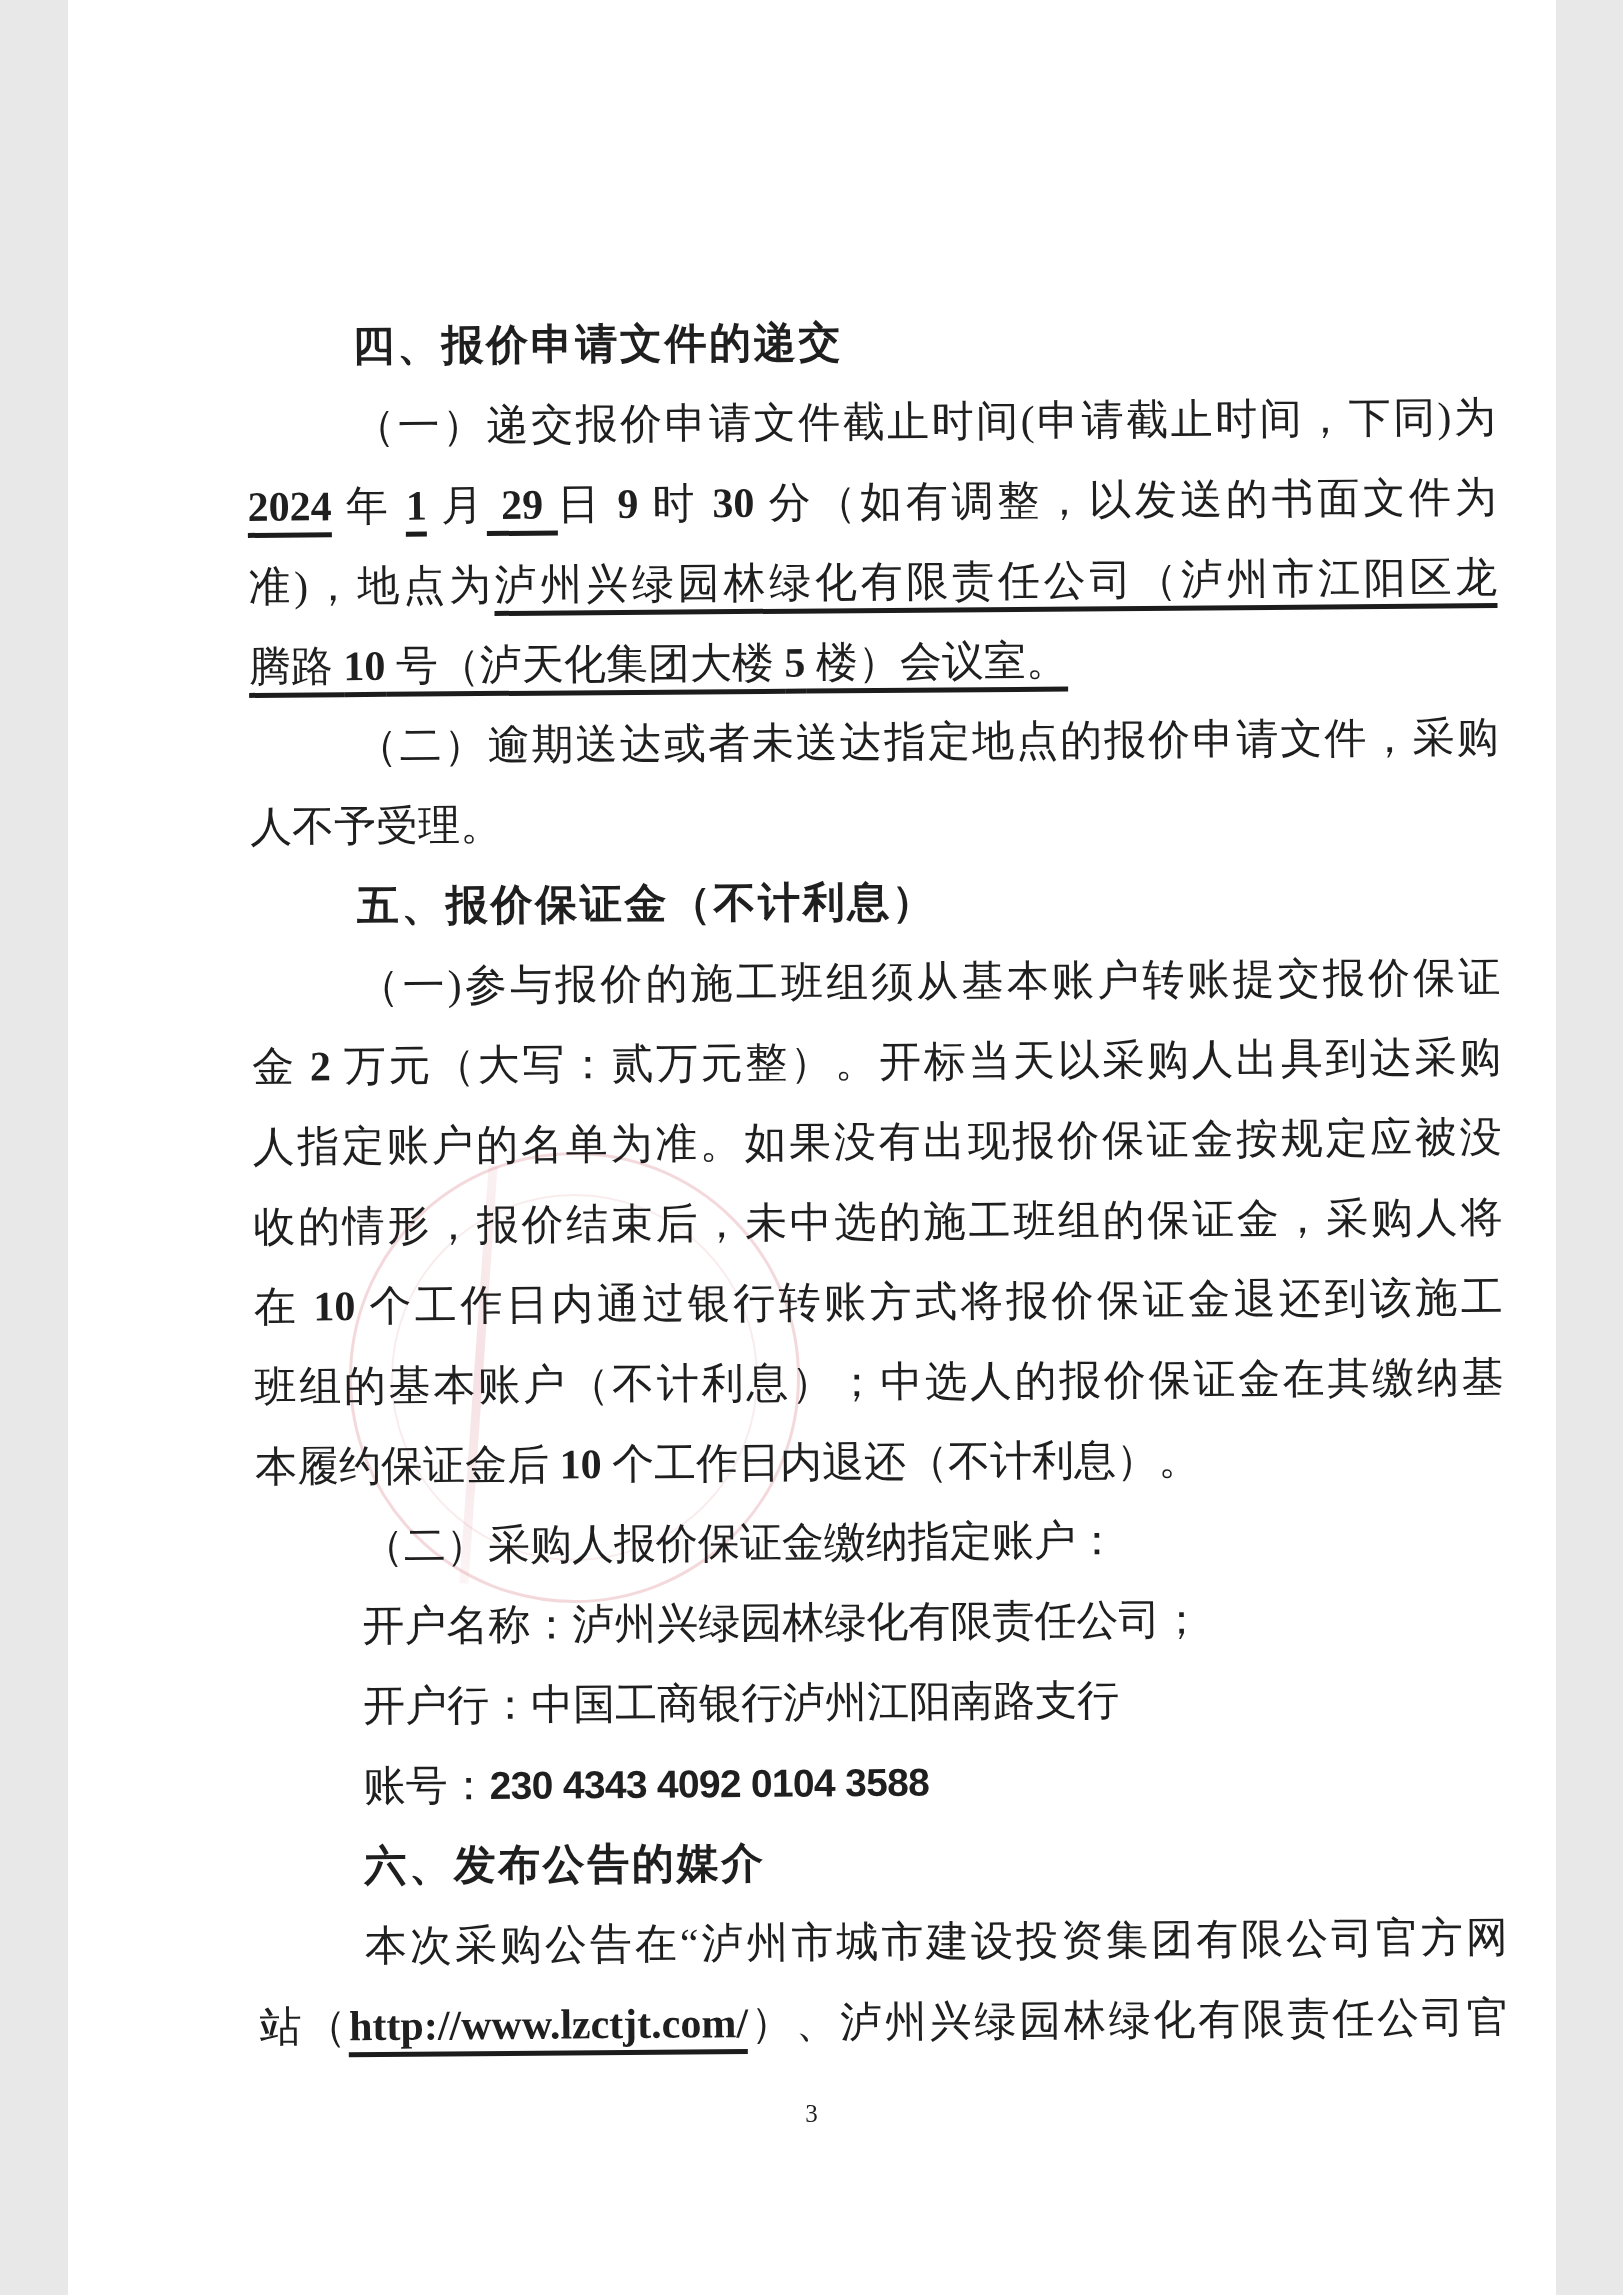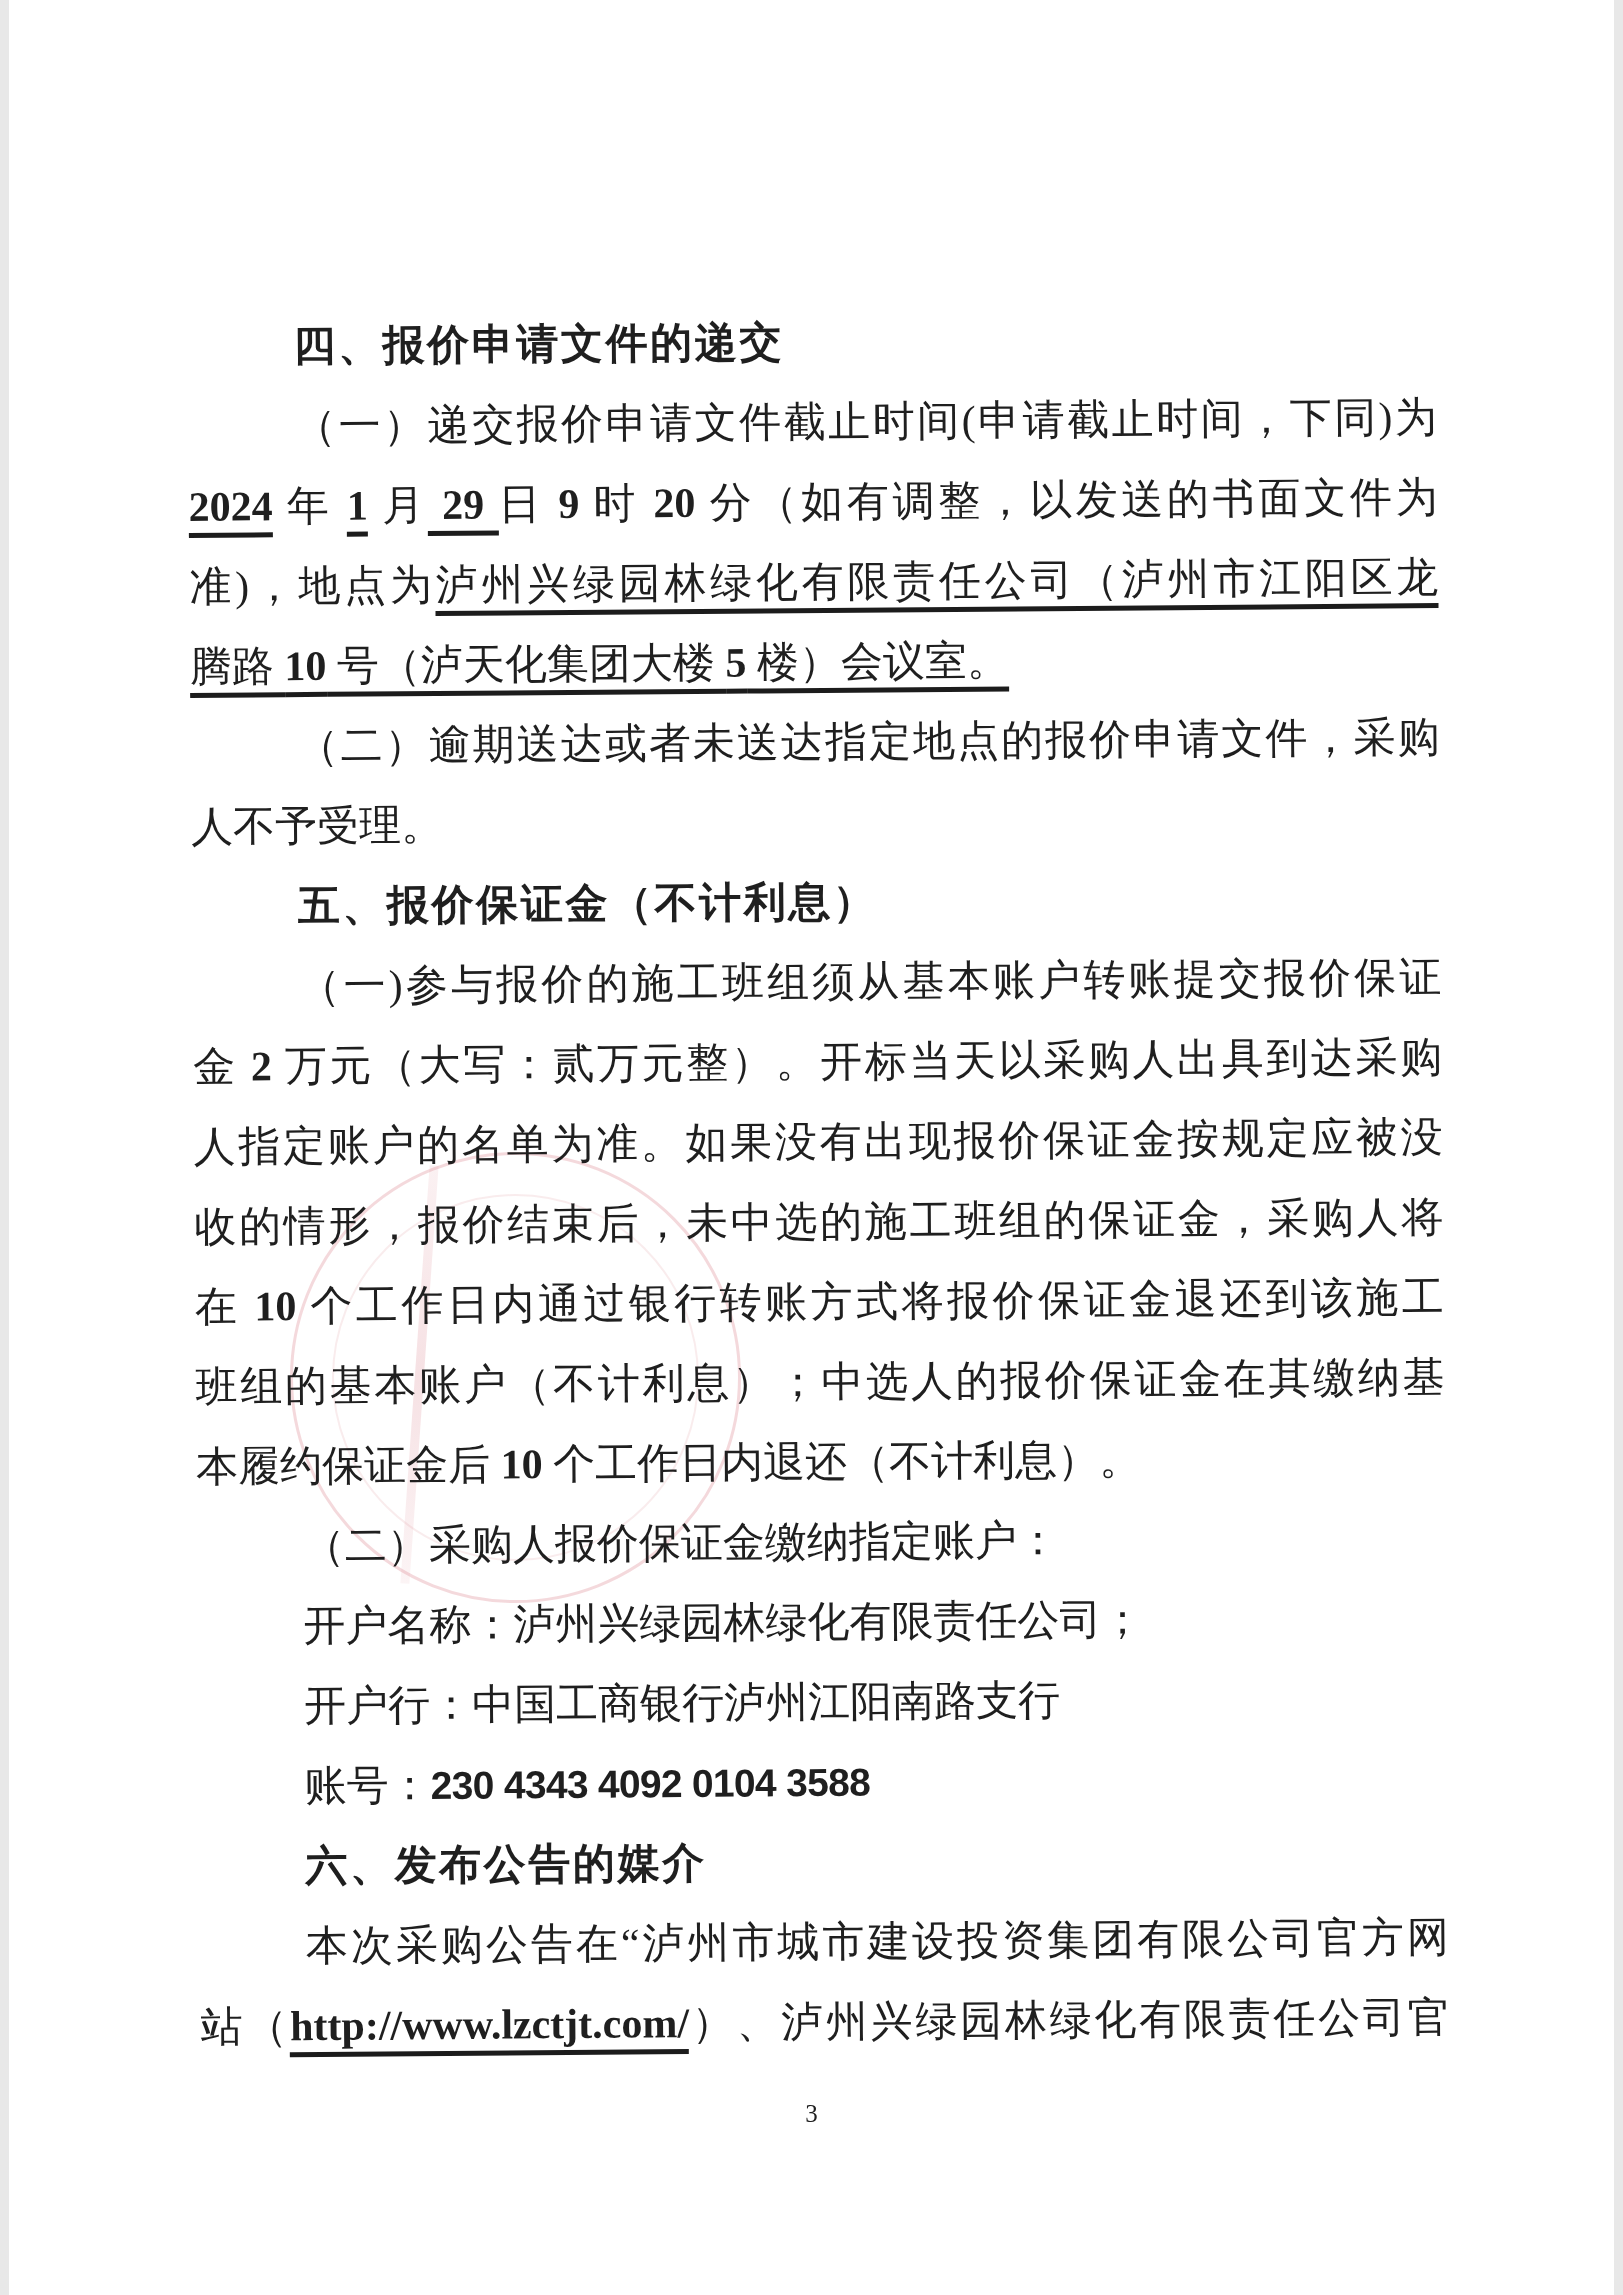--- a/index.html
+++ b/index.html
@@ -1,18 +1,18 @@
 <!DOCTYPE html>
 <html style="font-size:10.5px"><head>
 <meta charset="utf-8">
 <style>
   html,body{margin:0;padding:0;background:#e8e8e8;}
   .page{
     position:relative;
-    width:1605px;height:2295px;
+    width:1488px;height:2295px;
     background:#ffffff;
     margin:0 auto;
     overflow:hidden;
     font-family:"Liberation Serif","DejaVu Serif",serif;
     color:#1f1f1f;
   }
   .content{
     position:absolute;
     top:302px;left:185px;width:1249px;
     transform:rotate(-0.45deg);
@@ -92,21 +92,21 @@
     <div class="stamp-inner"></div>
   </div>
   <div class="stamp-streak"></div>
 
   <div class="content">
 
     <div class="line h ind"><span>四、报价申请文件的递交</span></div>
 
     <div class="line fill ind"><span>（一）递交报价申请文件截止时间(申请截止时间，下同)为</span></div>
 
-    <div class="line fill"><span class="u num">2024</span><span> 年 </span><span class="u num">1</span><span> 月</span><span class="u num"> 29 </span><span>日 </span><span class="num">9</span><span> 时 </span><span class="num">20</span><span> 分（如有调整，以发送的书面文件为</span></div>
+    <div class="line fill"><span class="u num">2024</span><span> 年 </span><span class="u num">1</span><span> 月</span><span class="u num"> 29 </span><span>日 </span><span class="num">9</span><span> 时 </span><span class="num">30</span><span> 分（如有调整，以发送的书面文件为</span></div>
 
     <div class="line fill"><span>准)，地点为</span><span class="u">泸州兴绿园林绿化有限责任公司（泸州市江阳区龙</span></div>
 
     <div class="line"><span class="u">腾路 </span><span class="u num">10</span><span class="u"> 号（泸天化集团大楼 </span><span class="u num">5</span><span class="u"> 楼）会议室。</span></div>
 
     <div class="line fill ind"><span>（二）逾期送达或者未送达指定地点的报价申请文件，采购</span></div>
 
     <div class="line"><span>人不予受理。</span></div>
 
     <div class="line h ind"><span>五、报价保证金（不计利息）</span></div>

